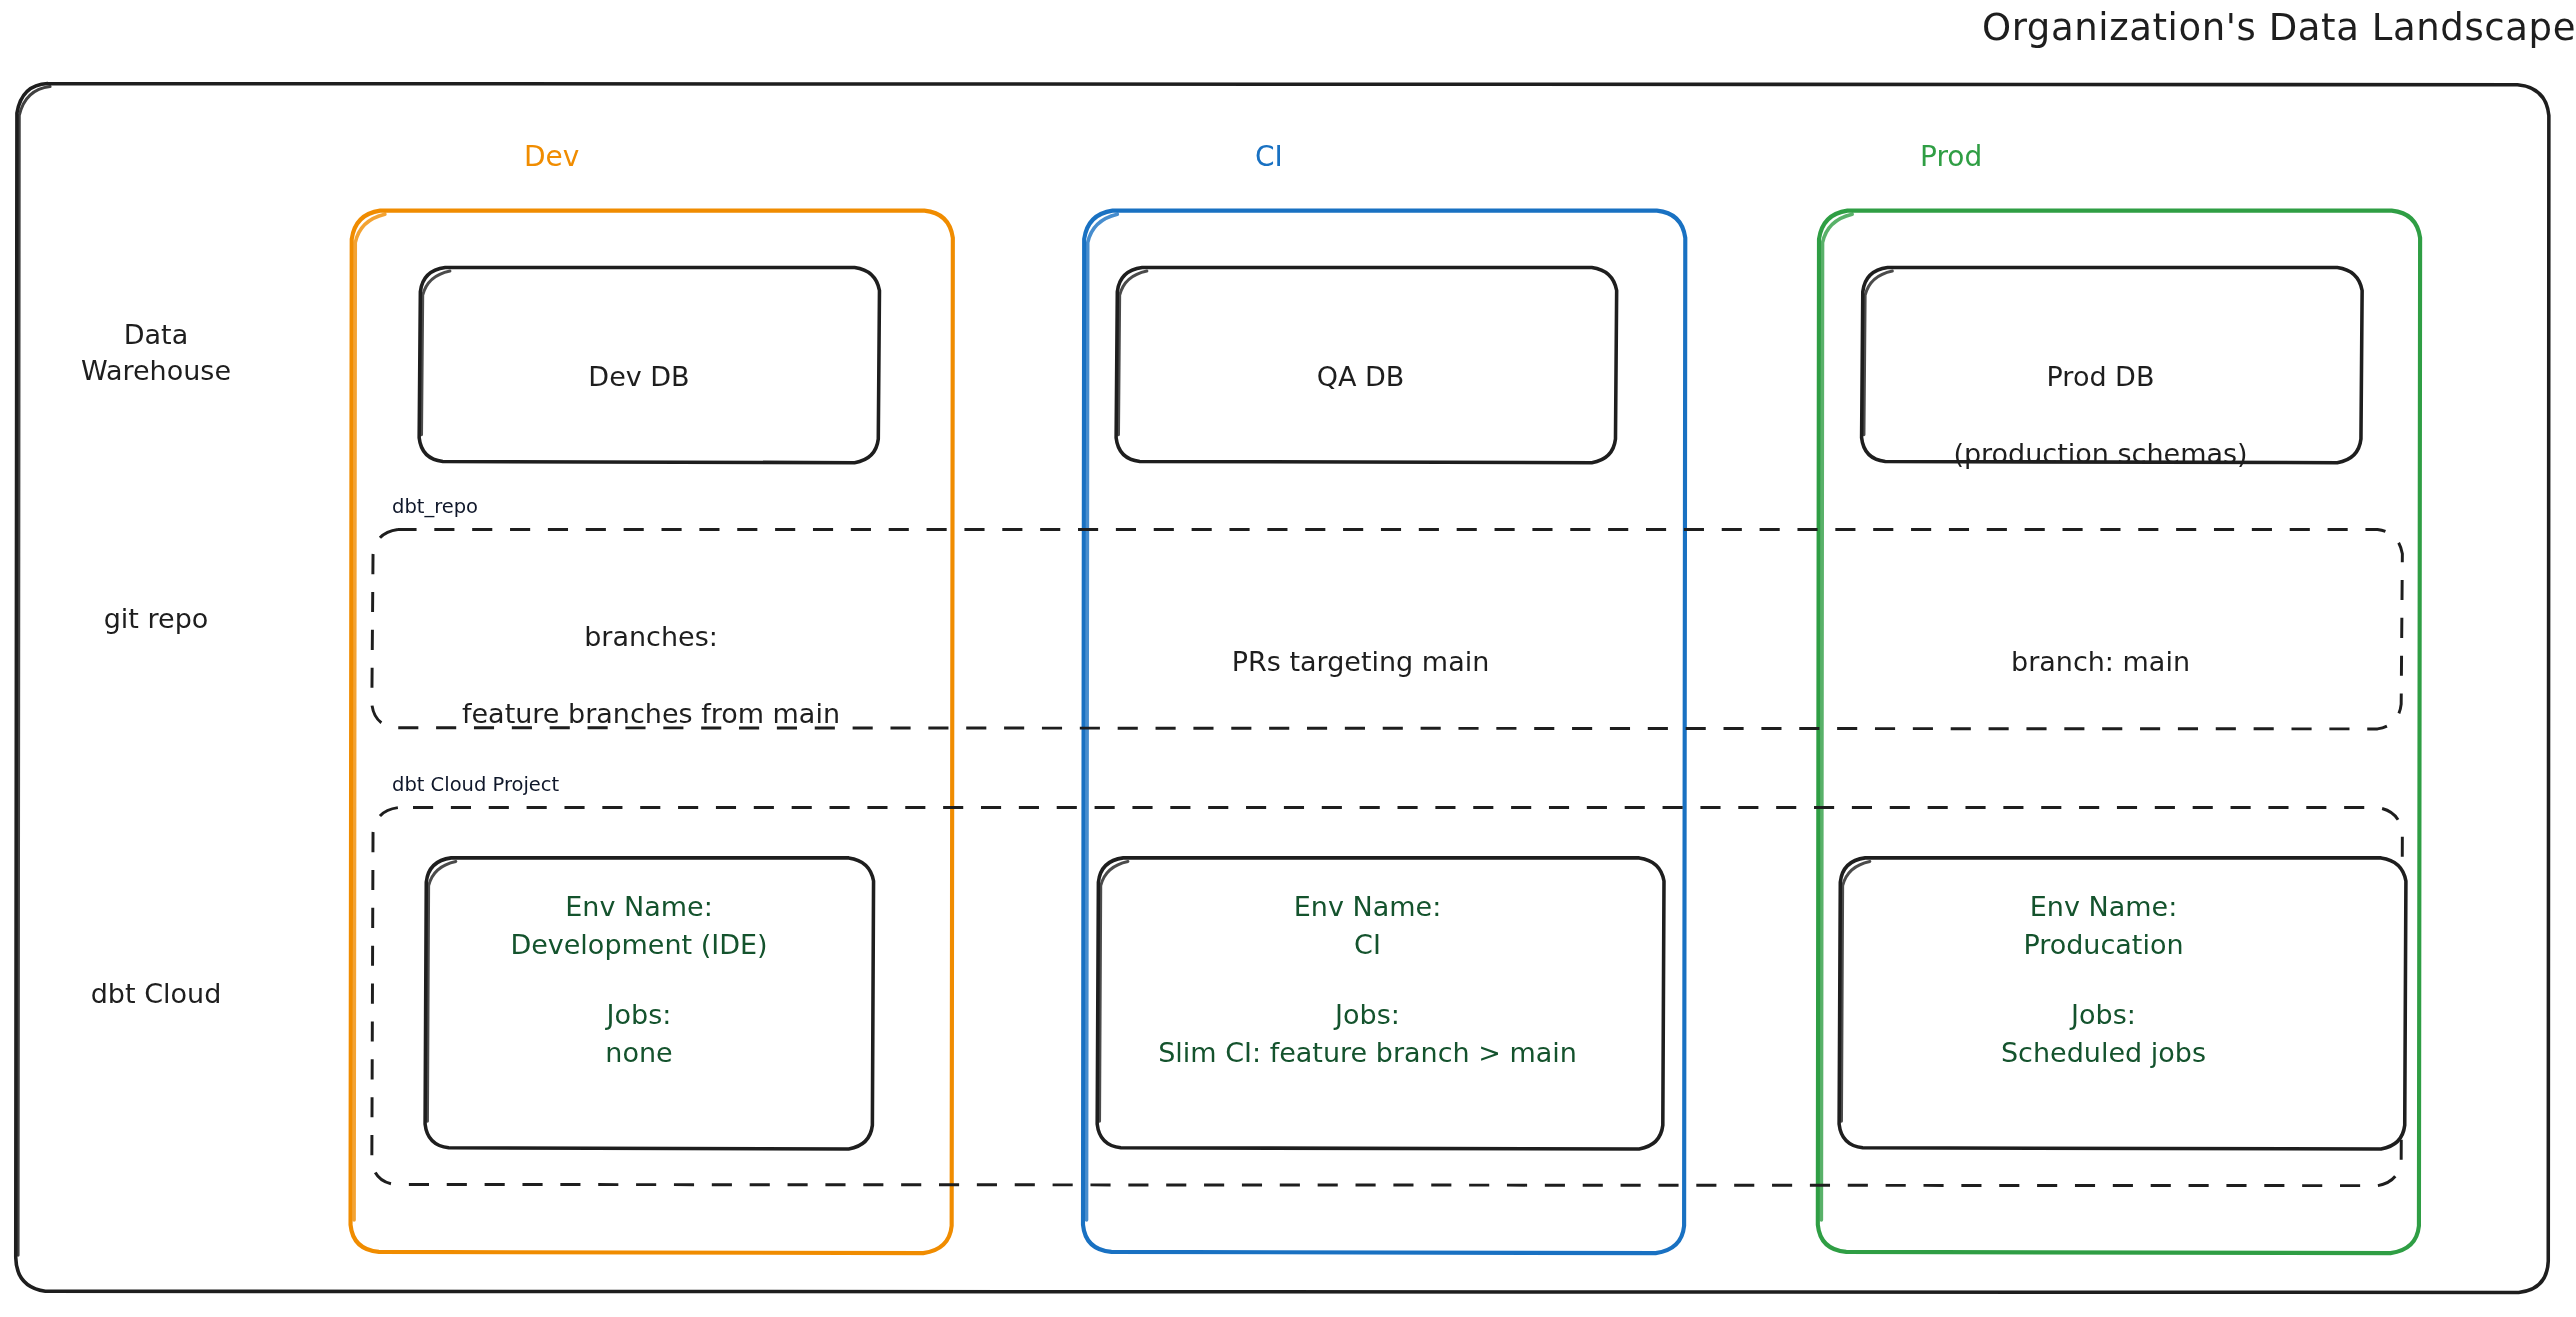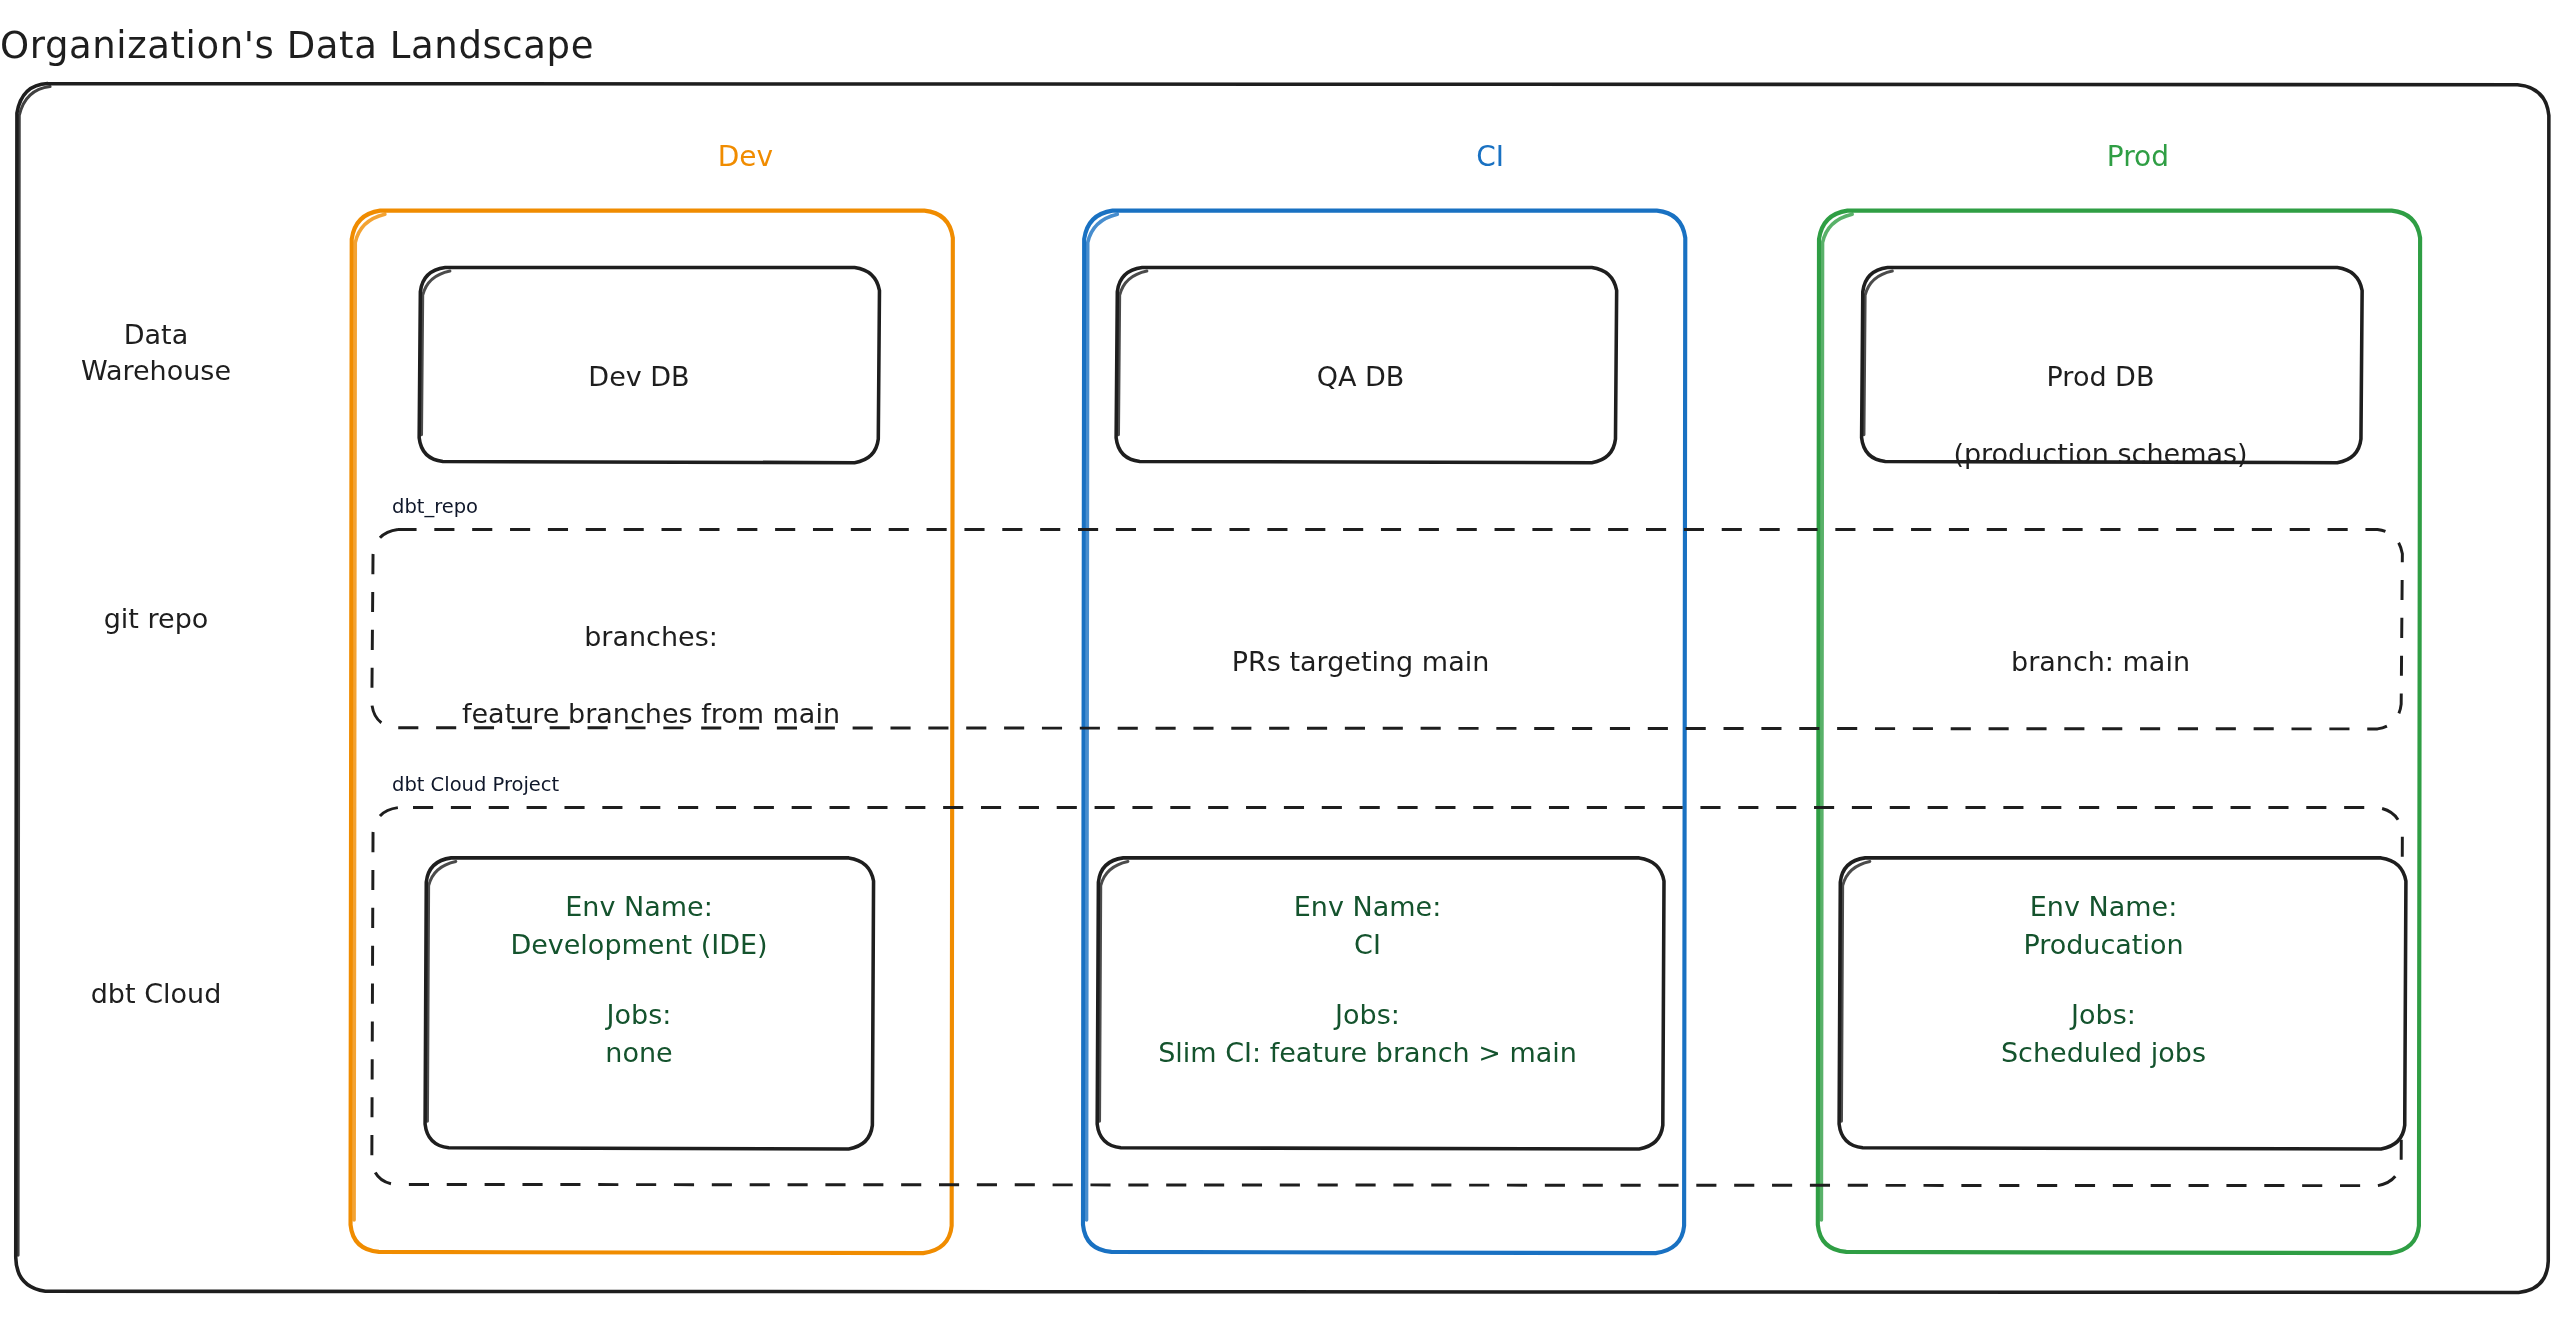--- a/index.html
+++ b/index.html
@@ -12,44 +12,44 @@
     height: 1317px;
     position: relative;
     font-family: "DejaVu Sans", sans-serif;
     overflow: hidden;
   }
 
   
   #diagram-title {
     position: absolute;
     left: 0;
-    top: 24px;
+    top: 6px;
     width: 2576px;
-    text-align: left;
+    text-align: right;
     font-size: 37px;
     color: #1e1e1e;
     letter-spacing: 0.6px;
     font-family: "DejaVu Sans", sans-serif;
     font-weight: 400;
   }
 
   
   #outer-frame {
     position: absolute;
     left: 10.7px;
     top: 80px;
     width: 2542px;
     height: 1216px;
   }
 
   
   .column-header {
     position: absolute;
     font-size: 28px;
-    text-align: right;
+    text-align: left;
     width: 249px;
     top: 140px;
   }
   #column-header-dev  { left: 524px;  color: #f08c00; }
   #column-header-ci   { left: 1255px; color: #1971c2; }
   #column-header-prod { left: 1920px; color: #2f9e44; }
 
   
   .row-label {
     position: absolute;

